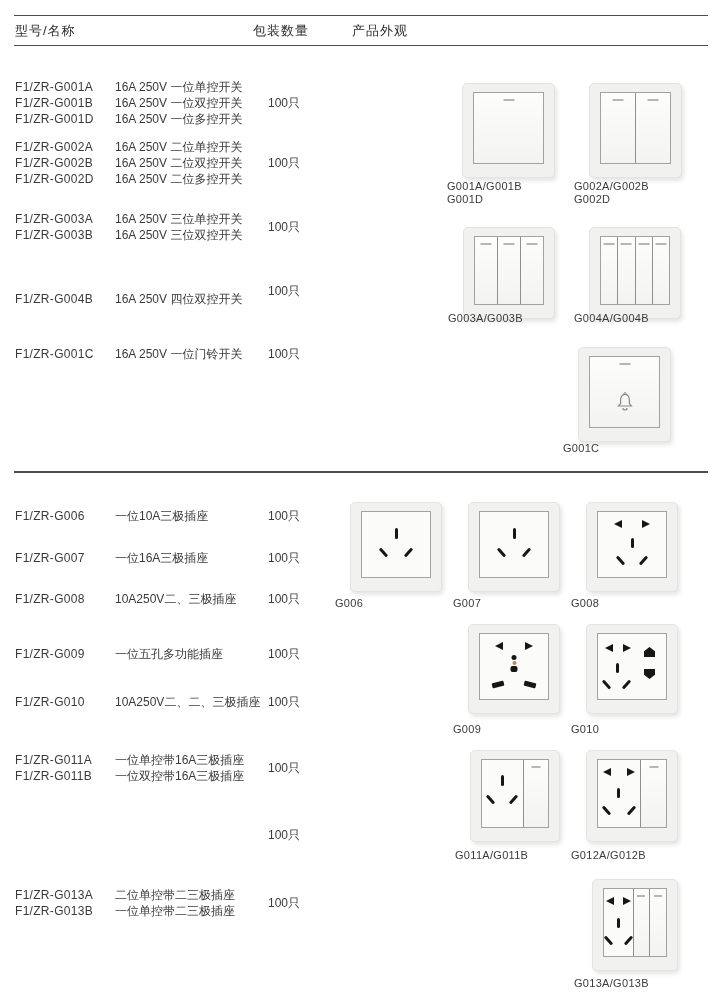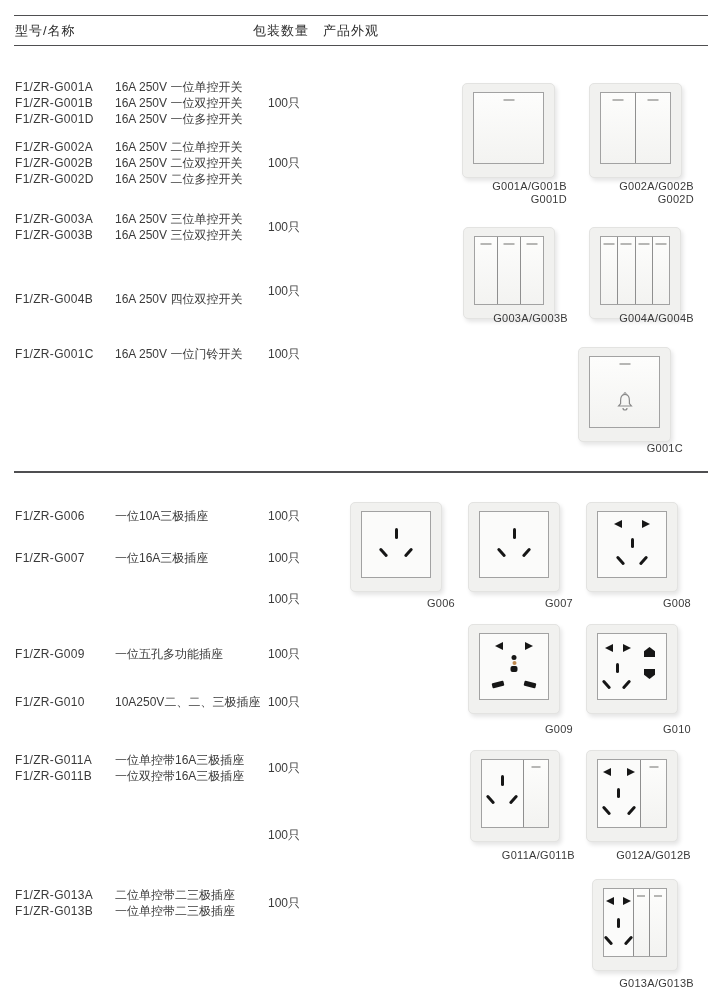--- a/index.html
+++ b/index.html
@@ -17,21 +17,21 @@
   .plate{position:absolute;background:#f1f1ef;border:1px solid #e3e3e1;border-radius:5px;
          box-shadow:2px 3px 4px rgba(0,0,0,.10);}
   .inner{position:absolute;left:10px;right:10px;top:8px;bottom:13px;background:#fbfbfa;
          border:1px solid #a2a2a2;}
   .inner.split{display:flex;}
   .rocker{flex:1;position:relative;background:linear-gradient(180deg,#fdfdfc,#f3f3f1);
           border-right:1px solid #8f8f8f;}
   .rocker:last-child{border-right:none;}
   .dash{position:absolute;top:6px;left:50%;transform:translateX(-50%);width:11px;height:2px;background:#b6b6b4;}
   .sockzone{position:relative;border-right:1px solid #8f8f8f;}
-  .caption{position:absolute;width:120px;text-align:right;font-size:11px;line-height:13px;color:#3a3a3a;letter-spacing:.3px;}
+  .caption{position:absolute;width:120px;text-align:left;font-size:11px;line-height:13px;color:#3a3a3a;letter-spacing:.3px;}
   
   .slot{position:absolute;width:3px;height:11px;background:#161616;border-radius:1.5px;}
   .rotl{transform:rotate(-42deg);} .rotr{transform:rotate(42deg);}
   .tri-l{position:absolute;width:0;height:0;border-top:4px solid transparent;border-bottom:4px solid transparent;border-right:8px solid #161616;}
   .tri-r{position:absolute;width:0;height:0;border-top:4px solid transparent;border-bottom:4px solid transparent;border-left:8px solid #161616;}
   .pent-up{position:absolute;width:11px;height:10px;background:#161616;clip-path:polygon(50% 0,100% 42%,100% 100%,0 100%,0 42%);}
   .pent-down{position:absolute;width:11px;height:10px;background:#161616;clip-path:polygon(0 0,100% 0,100% 58%,50% 100%,0 58%);}
   .chunk{position:absolute;width:12px;height:5px;background:#161616;border-radius:1px;}
   .g9mid{position:absolute;left:50%;transform:translateX(-50%);top:21px;display:flex;flex-direction:column;align-items:center;gap:1px;}
   .g9a{width:5px;height:5px;border-radius:50%;background:#161616;}
@@ -40,21 +40,21 @@
   .bellwrap{position:absolute;left:50%;transform:translateX(-50%);top:34px;width:20px;height:22px;}
 </style>
 </head>
 <body>
 
 <div class="page">
 
   <div class="hline" style="top:15px"></div>
   <div class="hdr" style="left:15px">型号/名称</div>
   <div class="hdr" style="left:253px">包装数量</div>
-  <div class="hdr" style="left:323px">产品外观</div>
+  <div class="hdr" style="left:352px">产品外观</div>
   <div class="hline" style="top:45px"></div>
 
   <div class="row" style="top:79px;height:48px">
     <div class="tline" style="top:0"><span class="model">F1/ZR-G001A</span><span class="desc">16A 250V 一位单控开关</span></div>
     <div class="tline" style="top:16px"><span class="model">F1/ZR-G001B</span><span class="desc">16A 250V 一位双控开关</span></div>
     <div class="tline" style="top:32px"><span class="model">F1/ZR-G001D</span><span class="desc">16A 250V 一位多控开关</span></div>
     <span class="qty">100只</span>
   </div>
 
   <div class="row" style="top:139px;height:48px">
@@ -160,20 +160,21 @@
 
   <div class="row" style="top:508px;height:16px">
     <div class="tline" style="top:0"><span class="model">F1/ZR-G006</span><span class="desc">一位10A三极插座</span></div>
     <span class="qty">100只</span>
   </div>
   <div class="row" style="top:550px;height:16px">
     <div class="tline" style="top:0"><span class="model">F1/ZR-G007</span><span class="desc">一位16A三极插座</span></div>
     <span class="qty">100只</span>
   </div>
   <div class="row" style="top:591px;height:16px">
+    <div class="tline" style="top:0"><span class="model">F1/ZR-G008</span><span class="desc">10A250V二、三极插座</span></div>
     <span class="qty">100只</span>
   </div>
   <div class="row" style="top:646px;height:16px">
     <div class="tline" style="top:0"><span class="model">F1/ZR-G009</span><span class="desc">一位五孔多功能插座</span></div>
     <span class="qty">100只</span>
   </div>
   <div class="row" style="top:694px;height:16px">
     <div class="tline" style="top:0"><span class="model">F1/ZR-G010</span><span class="desc">10A250V二、二、三极插座</span></div>
     <span class="qty">100只</span>
   </div>

